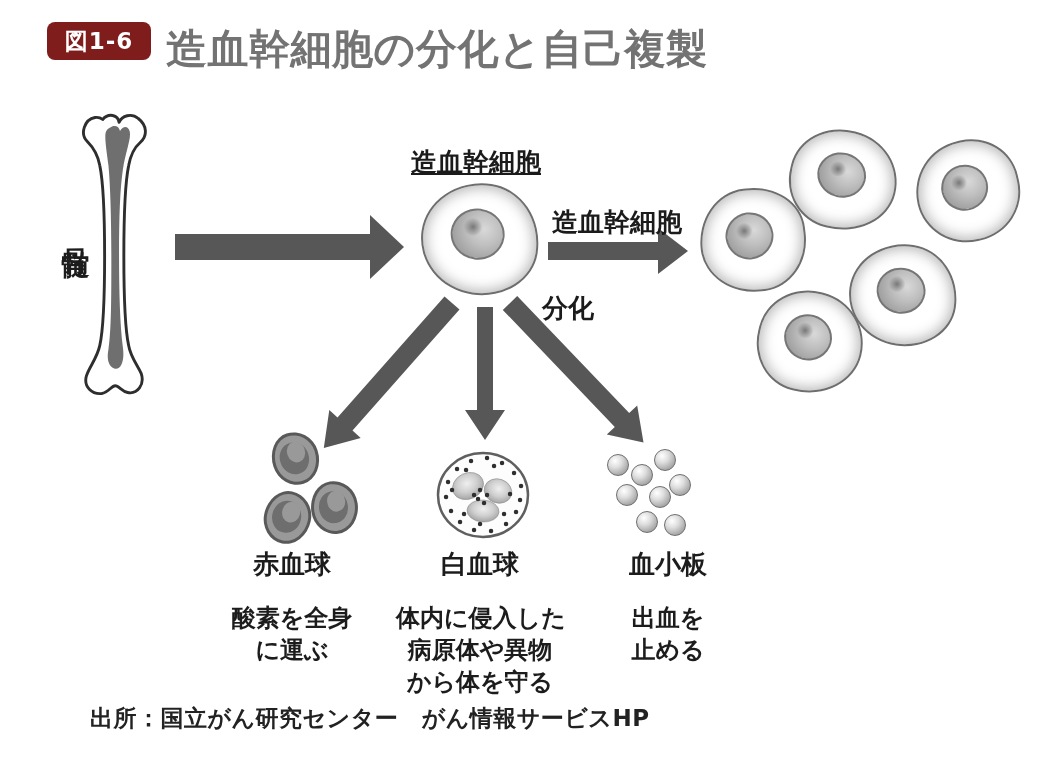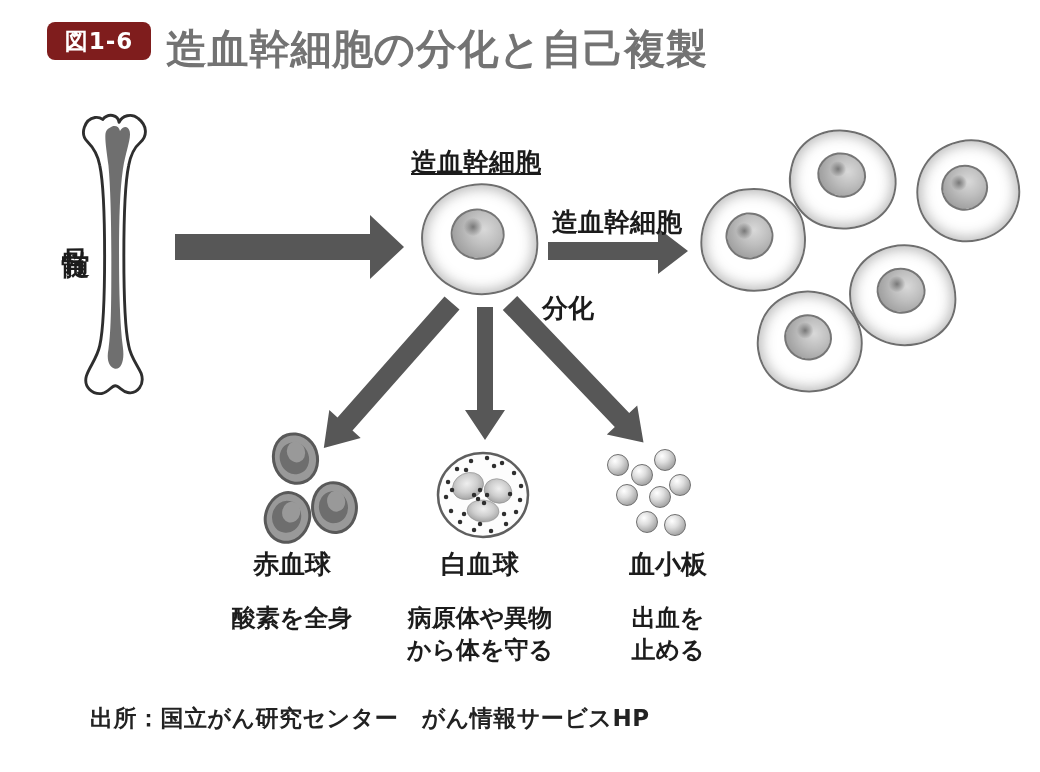--- a/index.html
+++ b/index.html
@@ -139,24 +139,26 @@
   <div class="platelet" style="left:631px; top:464px;"></div>
   <div class="platelet" style="left:669px; top:474px;"></div>
   <div class="platelet" style="left:616px; top:484px;"></div>
   <div class="platelet" style="left:649px; top:486px;"></div>
   <div class="platelet" style="left:636px; top:511px;"></div>
   <div class="platelet" style="left:664px; top:514px;"></div>
 
   <div class="type-col" style="left:222px; top:547px; width:140px;">
     <div class="type-name">赤血球</div>
     <div class="type-desc">酸素を全身</div>
+    <div class="type-desc">に運ぶ</div>
   </div>
 
   <div class="type-col" style="left:396px; top:547px; width:168px;">
     <div class="type-name">白血球</div>
+    <div class="type-desc">体内に侵入した</div>
     <div class="type-desc">病原体や異物</div>
     <div class="type-desc">から体を守る</div>
   </div>
 
   <div class="type-col" style="left:603px; top:547px; width:130px;">
     <div class="type-name">血小板</div>
     <div class="type-desc">出血を</div>
     <div class="type-desc">止める</div>
   </div>
 

